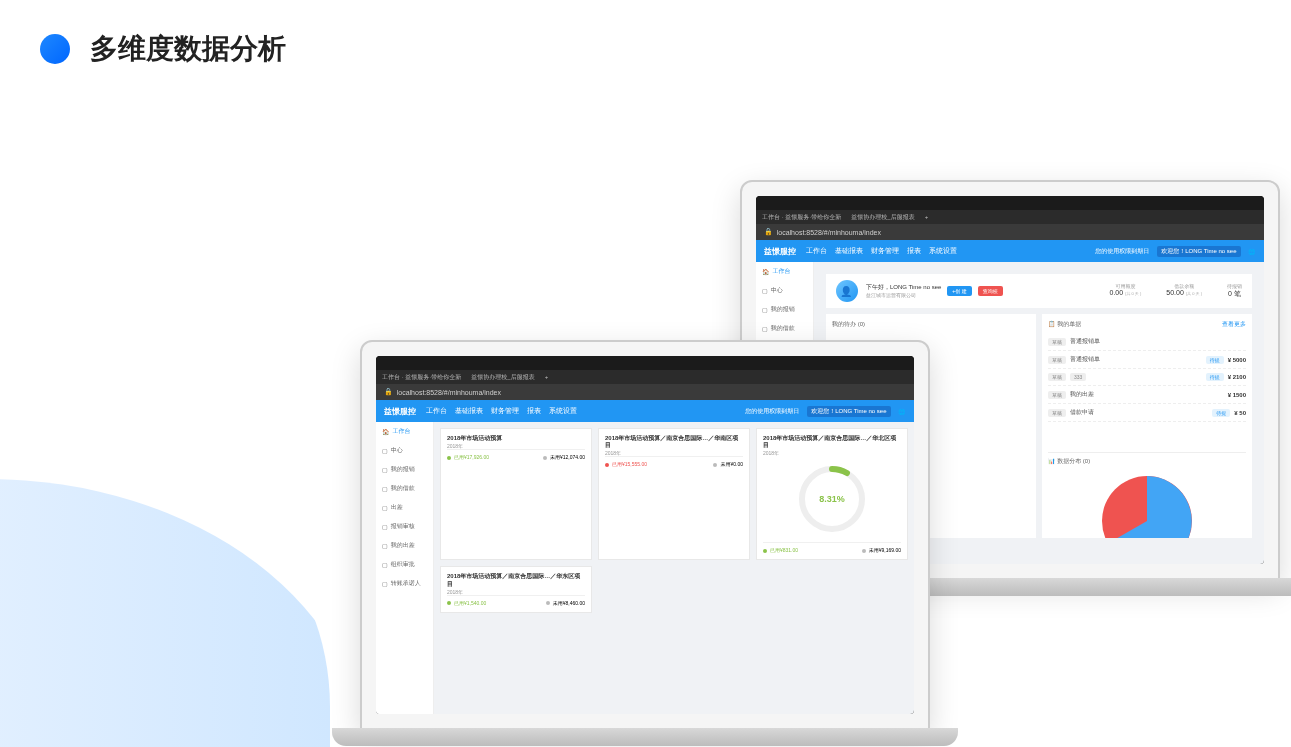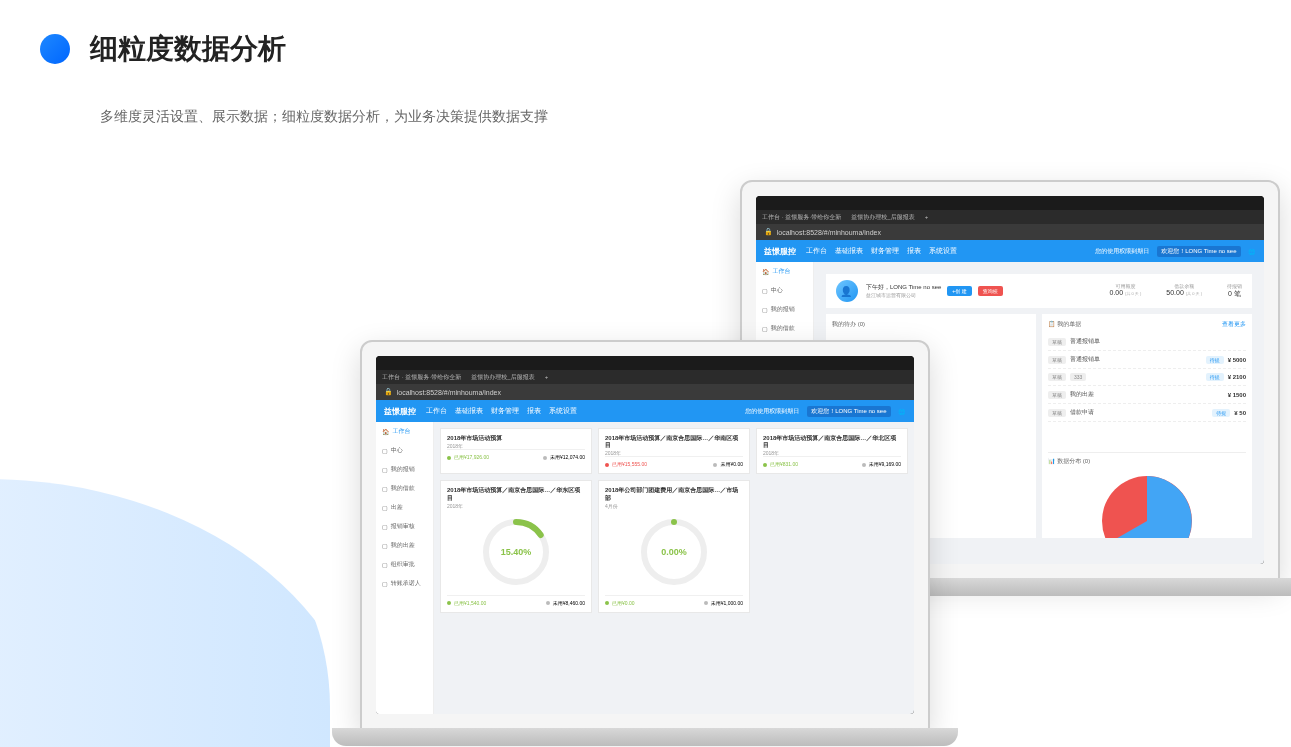--- a/index.html
+++ b/index.html
@@ -88,23 +88,22 @@
 
 </style>
 </head>
 <body>
 
 <div class="wave"></div>
 
 <div class="page-header">
   <div class="title-row">
     <div class="bullet-dot"></div>
-    <h1 class="main-title">细粒度数据分析</h1>
+    <h1 class="main-title">多维度数据分析</h1>
   </div>
-  <p class="subtitle">多维度灵活设置、展示数据；细粒度数据分析，为业务决策提供数据支撑</p>
 </div>
 
 <div class="laptop back">
   <div class="screen">
     <div class="win-bar"></div>
     <div class="tab-strip">
       <span>工作台 · 益憬服务·带给你全新</span>
       <span>益憬协办理校_后服报表</span>
       <span>+</span>
     </div>
@@ -330,50 +329,36 @@
               <div class="card-title">2018年市场活动预算／南京合思国际…／华南区项目</div>
               <div class="card-sub">2018年</div>
               <div class="card-footer">
                 <span class="used r"><span class="dot r"></span>已用¥15,555.00</span>
                 <span><span class="dot gr"></span>未用¥0.00</span>
               </div>
             </div>
             <div class="donut-card">
               <div class="card-title">2018年市场活动预算／南京合思国际…／华北区项目</div>
               <div class="card-sub">2018年</div>
+              <div class="donut-wrap">
+                <div class="donut"><svg width="70" height="70">
+                    <circle cx="35" cy="35" r="30" stroke="#eee" stroke-width="6" fill="none"></circle>
+                    <circle cx="35" cy="35" r="30" stroke="#8bc34a" stroke-width="6" fill="none" stroke-dasharray="15.66398097079871 188.49555921538757" stroke-linecap="round"></circle>
+                  </svg><div class="donut-center green">8.31%</div></div>
+              </div>
               <div class="card-footer">
                 <span class="used g"><span class="dot g"></span>已用¥831.00</span>
                 <span><span class="dot gr"></span>未用¥9,169.00</span>
               </div>
             </div>
             <div class="donut-card">
               <div class="card-title">2018年市场活动预算／南京合思国际…／华东区项目</div>
               <div class="card-sub">2018年</div>
-              <div class="donut-wrap">
-                <div class="donut"><svg width="70" height="70">
-                    <circle cx="35" cy="35" r="30" stroke="#eee" stroke-width="6" fill="none"></circle>
-                    <circle cx="35" cy="35" r="30" stroke="#8bc34a" stroke-width="6" fill="none" stroke-dasharray="29.028316119169684 188.49555921538757" stroke-linecap="round"></circle>
-                  </svg><div class="donut-center green">15.40%</div></div>
-              </div>
               <div class="card-footer">
                 <span class="used g"><span class="dot g"></span>已用¥1,540.00</span>
                 <span><span class="dot gr"></span>未用¥8,460.00</span>
               </div>
             </div>
-            <div class="donut-card">
-              <div class="card-title">2018年公司部门团建费用／南京合思国际…／市场部</div>
-              <div class="card-sub">4月份</div>
-              <div class="donut-wrap">
-                <div class="donut"><svg width="70" height="70">
-                    <circle cx="35" cy="35" r="30" stroke="#eee" stroke-width="6" fill="none"></circle>
-                    <circle cx="35" cy="35" r="30" stroke="#8bc34a" stroke-width="6" fill="none" stroke-dasharray="0 188.49555921538757" stroke-linecap="round"></circle>
-                  </svg><div class="donut-center green">0.00%</div></div>
-              </div>
-              <div class="card-footer">
-                <span class="used g"><span class="dot g"></span>已用¥0.00</span>
-                <span><span class="dot gr"></span>未用¥1,000.00</span>
-              </div>
-            </div>
           </div>
       </div>
     </div>
   </div>
 </div>
 
 </body></html>

